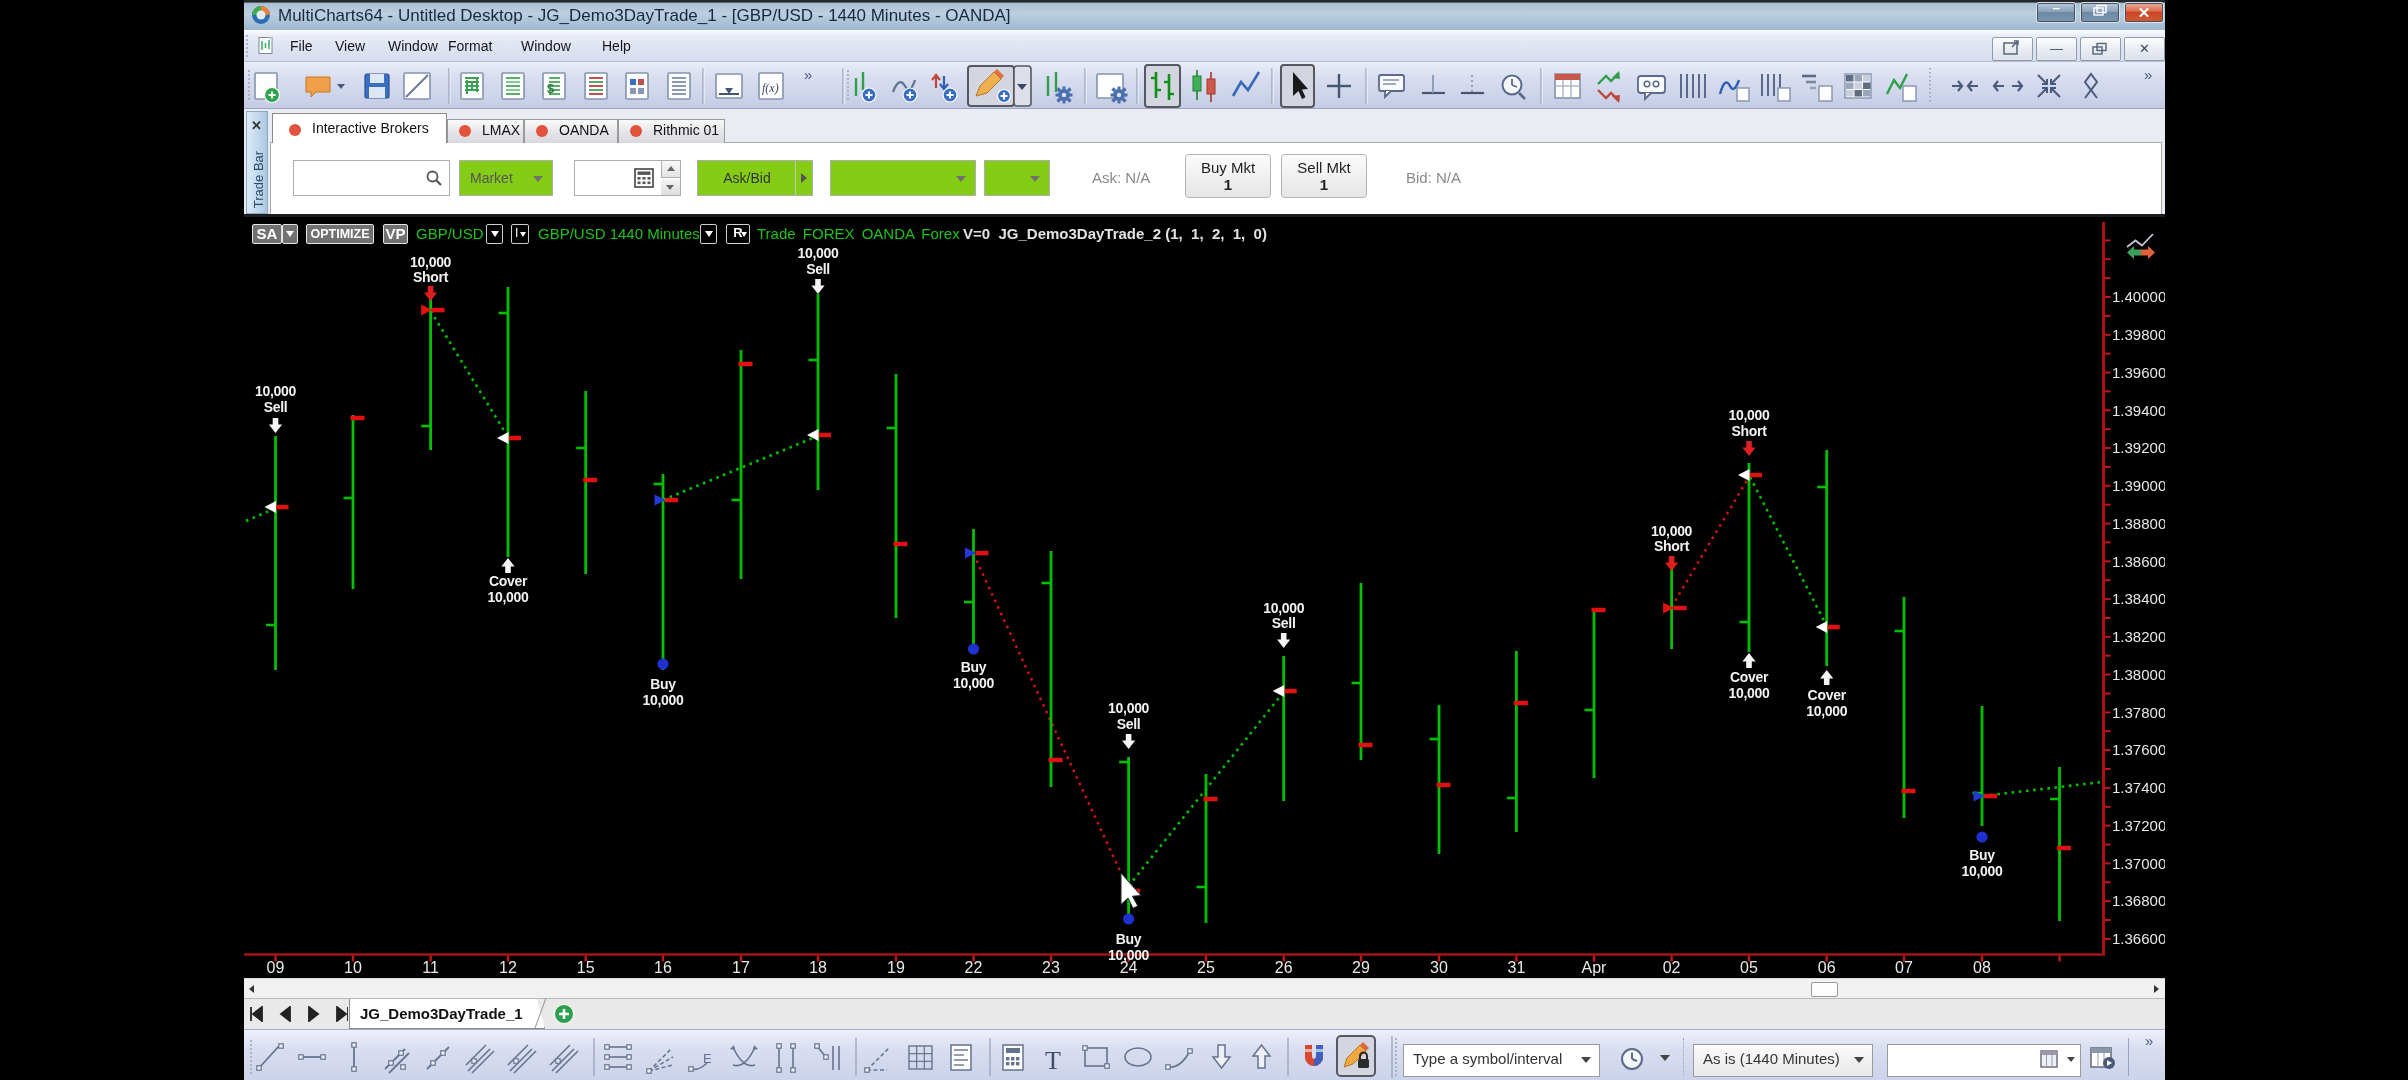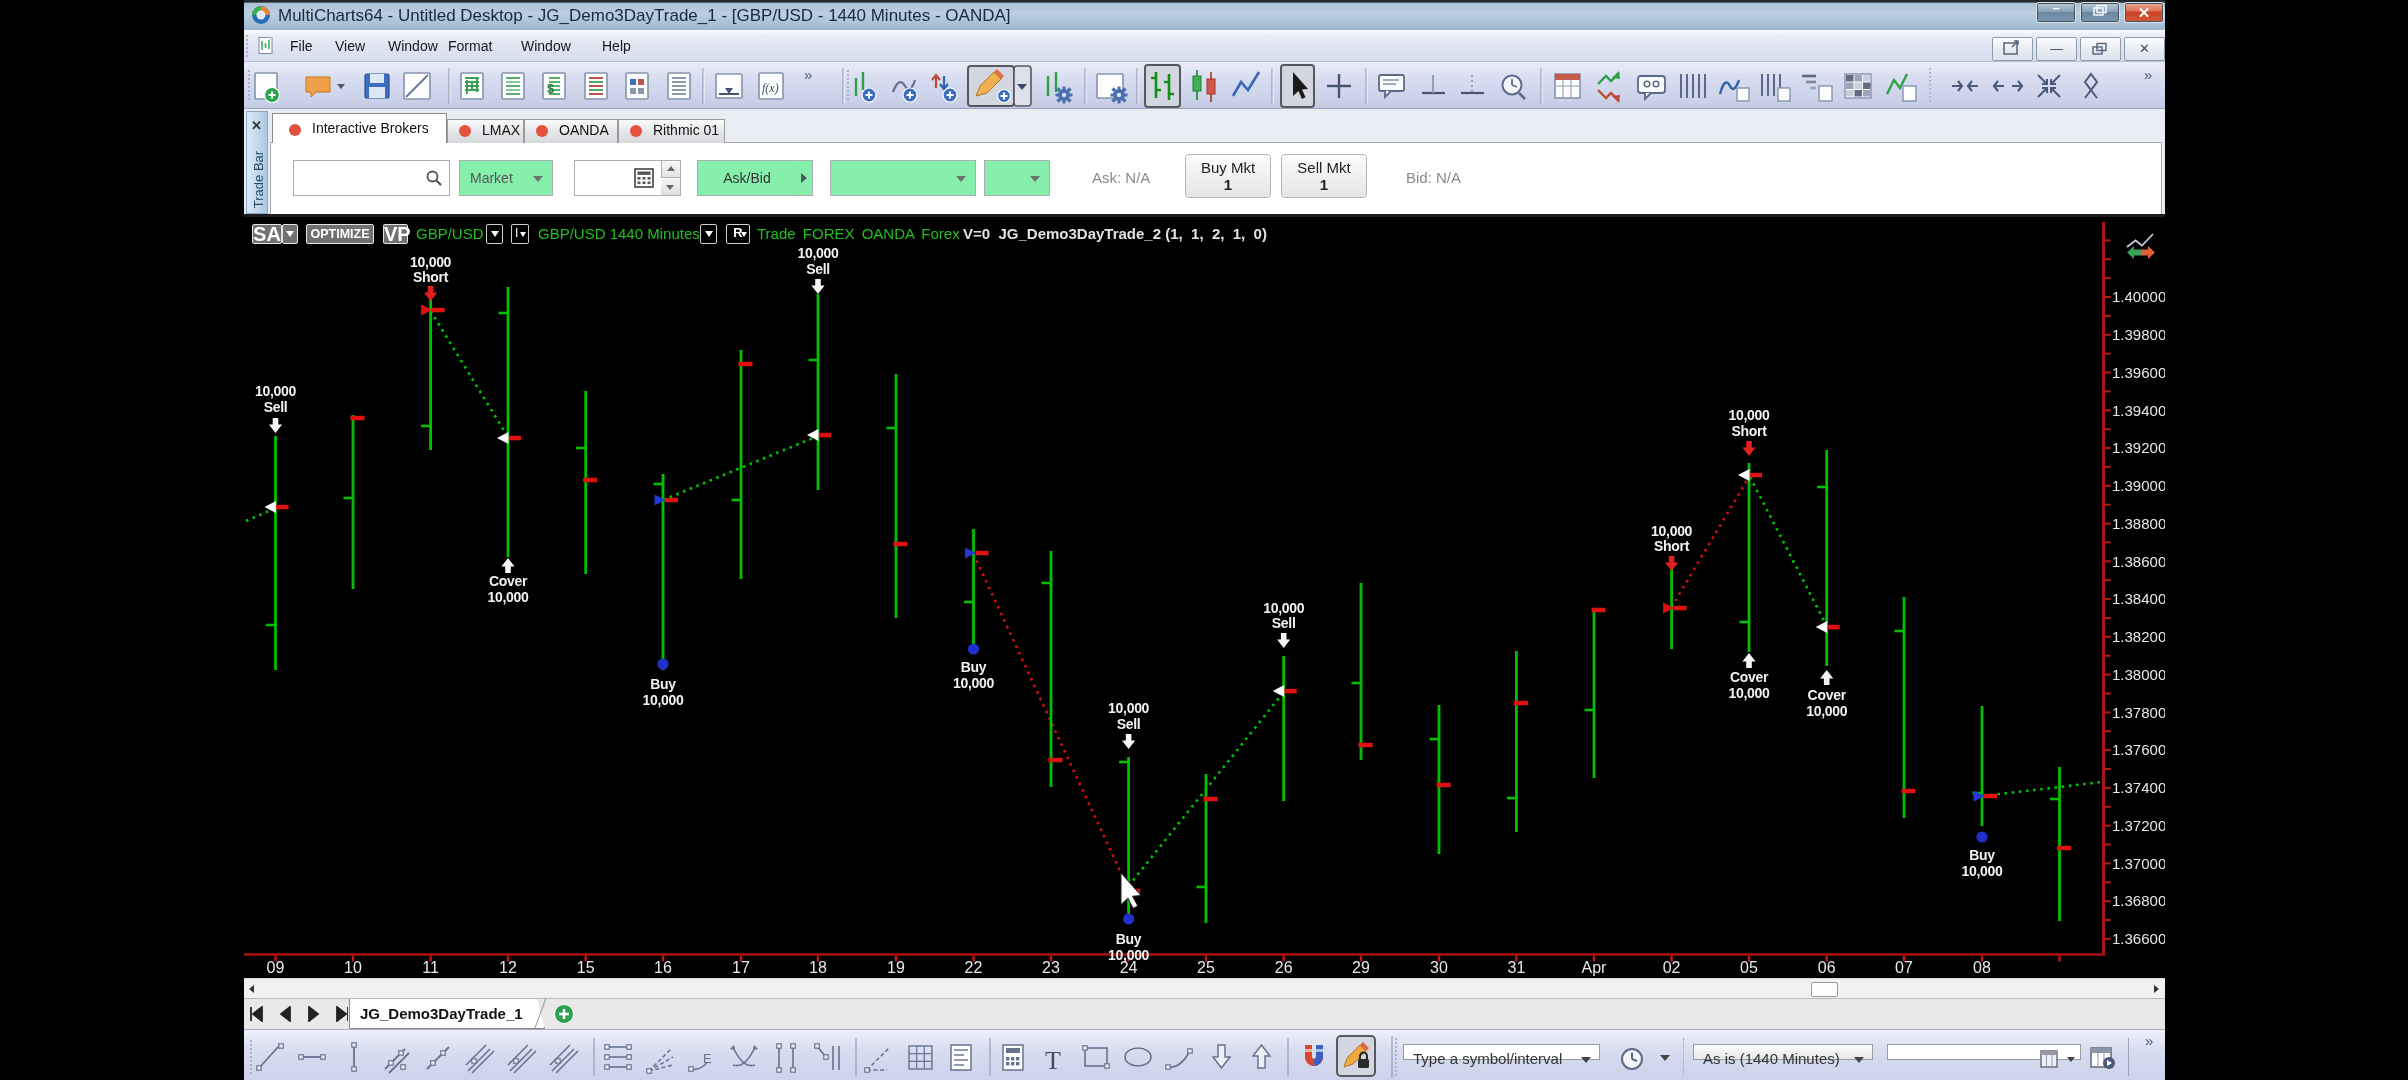--- a/index.html
+++ b/index.html
@@ -20,40 +20,40 @@
 #tools{position:absolute;left:0;top:62px;width:1921px;height:47px;background:linear-gradient(180deg,#eaedf8 0%,#d8ddf0 35%,#cdd3e9 75%,#c4cbe4 100%);border-bottom:1px solid #9ba3bd}
 
 #tbar{position:absolute;left:0;top:109px;width:1921px;height:108px;background:#e9ecf2}
 #tbstrip{position:absolute;left:2px;top:2px;width:22px;height:103px;background:linear-gradient(90deg,#dcebf8,#abc8e2);border:1px solid #8aa8c4}
 #tbstrip .x{position:absolute;left:4px;top:6px;font-size:13px;font-weight:bold;color:#333}
 #tbstrip .v{position:absolute;left:-27px;top:60px;width:76px;transform:rotate(-90deg);font-size:13px;color:#2c4a66;text-align:center}
 .tab{position:absolute;font-size:14px;color:#111}
 .dot{position:absolute;width:12px;height:12px;border-radius:6px;background:#e2523c}
 #panel{position:absolute;left:26px;top:33px;width:1892px;height:73px;background:#fff;border:1px solid #a9a9a9}
 .inp{position:absolute;top:51px;height:36px;background:#fff;border:1px solid #abadb3}
-.cmb{position:absolute;top:51px;height:36px;background:#86efac;border:1px solid #abadb3}
+.cmb{position:absolute;top:51px;height:36px;background:#84cc16;border:1px solid #abadb3}
 .carr{position:absolute;width:0;height:0;border-left:5px solid transparent;border-right:5px solid transparent;border-top:6px solid #707070}
 .gtxt{position:absolute;top:60px;font-size:15px;color:#8a8a8a}
 .mktbtn{position:absolute;top:45px;width:86px;height:44px;background:linear-gradient(180deg,#fdfdfd,#efefef 55%,#e6e6e6);border:1px solid #b4b4b4;border-radius:4px;text-align:center;font-size:15px;color:#222;padding-top:4px}
 .mktbtn b{display:block;font-size:15px}
 
 #chart{position:absolute;left:0;top:217px;width:1921px;height:761px;background:#000}
 
-.sbtn{position:absolute;top:5px;height:20px;background:#717171;border:1px solid #e4e4e4;border-radius:2px;color:#fff;font-size:20px;font-weight:bold;text-align:center}
+.sbtn{position:absolute;top:5px;height:20px;background:#717171;border:1px solid #e4e4e4;border-radius:2px;color:#fff;font-size:15px;font-weight:bold;text-align:center}
 .sbox{position:absolute;top:5px;height:20px;background:#000;border:1px solid #cfcfcf;border-radius:2px;color:#fff;text-align:center}
 .sarr{position:absolute;width:0;height:0;border-left:4.5px solid transparent;border-right:4.5px solid transparent;border-top:6px solid #fff}
 .grn{position:absolute;top:6px;font-size:16px;font-weight:normal;color:#1ec21e;white-space:nowrap}
 .wht{position:absolute;top:6px;font-size:16px;font-weight:bold;color:#e2e2e2;white-space:nowrap}
 
 #hs{position:absolute;left:0;top:978px;width:1921px;height:20px;background:#f1f1f1;border-top:1px solid #d8d8d8}
 
 #sheets{position:absolute;left:0;top:998px;width:1921px;height:31px;background:#e9e9e9;border-top:1px solid #b9b9b9}
 
 #bbar{position:absolute;left:0;top:1029px;width:1921px;height:51px;background:linear-gradient(180deg,#eef0f9 0%,#d8ddf0 40%,#ccd2e9 100%);border-top:1px solid #a5adc5}
-.bcmb{position:absolute;top:14px;height:16px;background:#fff;border:1px solid #9a9a9a;font-size:15px;color:#333}
+.bcmb{position:absolute;top:14px;height:33px;background:#fff;border:1px solid #9a9a9a;font-size:15px;color:#333}
 </style></head>
 <body>
 <div id="win">
   <div id="title">
     <svg class="abs" style="left:7px;top:5px" width="20" height="20" viewBox="0 0 20 20">
         <circle cx="10" cy="10" r="9" fill="#2a6db5"></circle>
         <path d="M10 1 A9 9 0 0 1 19 10 L10 10 Z" fill="#e8833a"></path>
         <path d="M1 10 A9 9 0 0 1 10 1 L10 10 Z" fill="#3fae49"></path>
         <circle cx="10" cy="10" r="4.5" fill="#dfeaf2"></circle>
       </svg>

